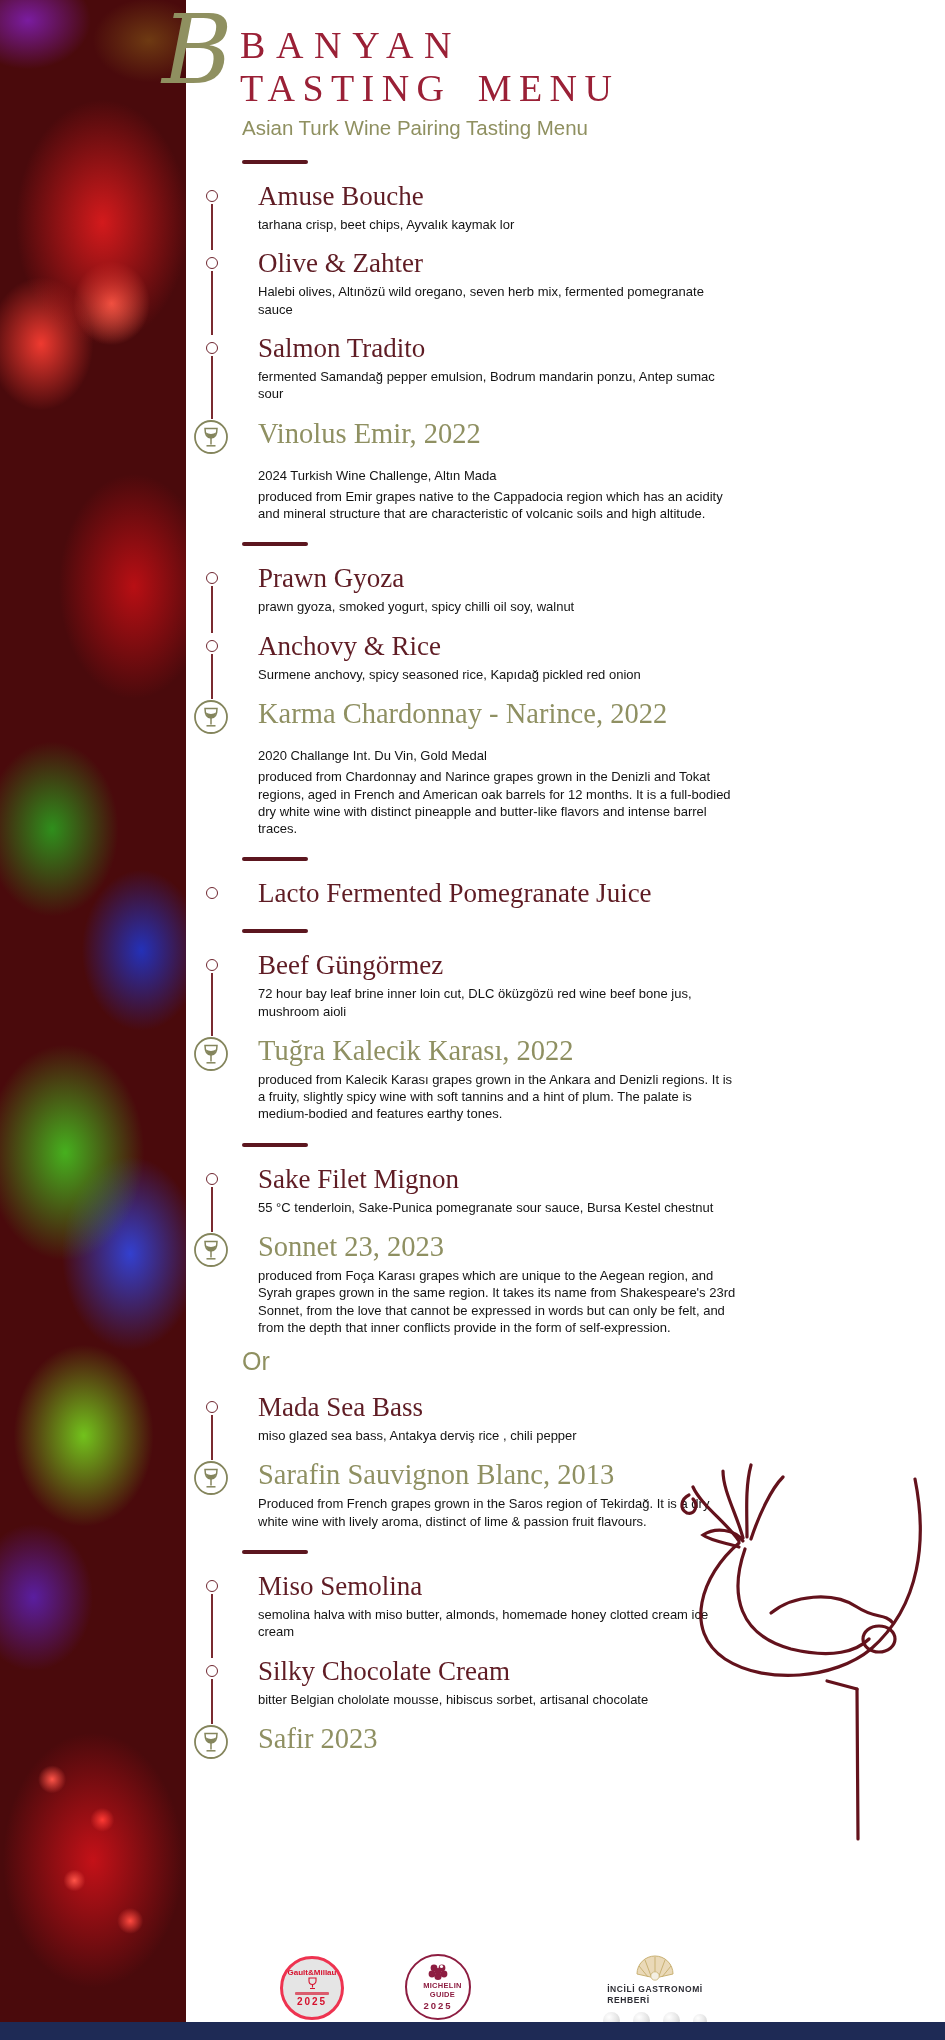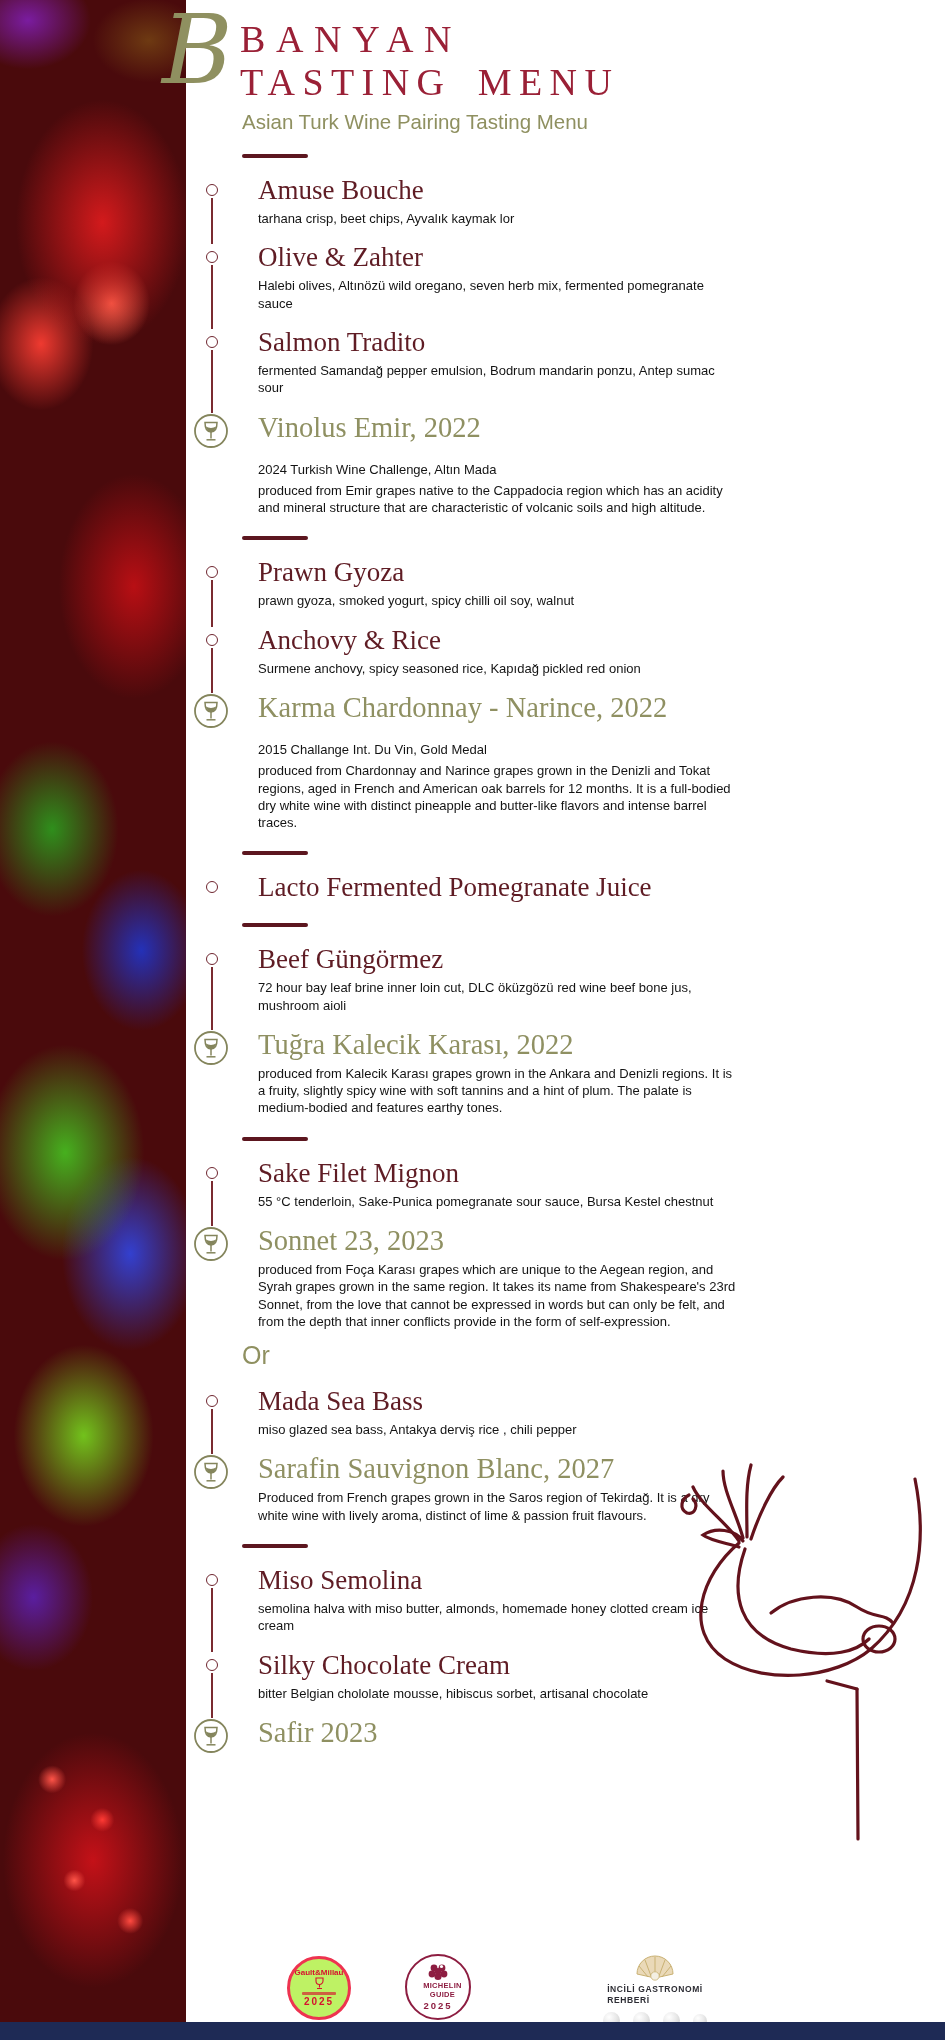--- a/index.html
+++ b/index.html
@@ -26,21 +26,21 @@
       radial-gradient(circle 11px at 40% 93%, #ff5448 0%, rgba(255,84,72,0) 100%),
       radial-gradient(circle 13px at 70% 95%, #ff4a40 0%, rgba(255,74,64,0) 100%),
       radial-gradient(ellipse 120px 170px at 50% 92%, #c41118 0%, rgba(196,17,24,0) 75%);}
 
   
   .content{position:absolute;left:186px;top:0;width:759px;}
   .logo-b{position:absolute;left:-24px;top:2px;font-family:"DejaVu Serif",serif;font-style:italic;
           font-size:96px;line-height:1;color:#8f9060;}
   .t1,.t2{margin:0 0 0 54px;font-family:"Liberation Serif",serif;font-weight:500;color:#9a2036;
           font-size:38px;line-height:1.12;letter-spacing:.28em;white-space:nowrap;}
-  .t1{padding-top:18px;}
+  .t1{padding-top:24px;}
   .t2{letter-spacing:.195em;word-spacing:.25em;}
   .subtitle{margin:7px 0 0 56px;color:#8f9060;font-size:20.5px;}
 
   .menu{margin-top:2px;}
   .divider{height:4px;width:66px;background:#5c161f;border-radius:2px;margin:20px 0 17px 56px;}
   .row{position:relative;padding-left:72px;margin-bottom:15px;}
   .row.wine{margin-bottom:11px;}
   .row.connect::before{content:'';position:absolute;left:25px;top:23px;bottom:-17px;width:1.6px;
                        background:#7a2a30;}
   .dot{position:absolute;left:20px;top:9px;width:10px;height:10px;border:1.7px solid #6f2630;
@@ -54,21 +54,21 @@
   .award{margin-top:17px;}
   .or-label{margin:4px 0 16px 56px;color:#8f9060;font-size:25px;}
 
   
   .wine-illustration{position:absolute;right:2px;top:1443px;width:312px;height:398px;z-index:1;}
 
   
   .footer{position:absolute;left:0;top:1952px;width:945px;height:70px;}
   .badge{position:absolute;border-radius:50%;display:flex;flex-direction:column;align-items:center;
          justify-content:center;text-align:center;box-sizing:border-box;}
-  .badge-gault{left:287px;top:4px;width:64px;height:64px;background:#bef264;border:3.5px solid #ee3350;}
+  .badge-gault{left:280px;top:4px;width:64px;height:64px;background:#e5e5e5;border:3.5px solid #ee3350;}
   .bg-title{font-size:8px;font-weight:bold;color:#d6122e;line-height:1.1;}
   .bg-band{width:34px;height:3px;background:#d6122e;opacity:.65;margin:1.5px 0;border-radius:1px;}
   .bg-year{font-size:10px;font-weight:bold;color:#d6122e;letter-spacing:2px;}
   .badge-michelin{left:405px;top:2px;width:66px;height:66px;background:#fff;border:2.5px solid #8d1d41;}
   .bm-title{font-size:7.5px;font-weight:bold;color:#8d1d41;letter-spacing:.3px;padding-left:9px;}
   .bm-year{font-size:9.5px;font-weight:bold;color:#8d1d41;letter-spacing:2px;margin-top:1px;}
   .badge-incili{position:absolute;left:560px;top:0;width:190px;display:flex;flex-direction:column;
                 align-items:center;}
   .bi-text{margin-top:2px;font-size:8.5px;font-weight:bold;color:#2c2c33;letter-spacing:.6px;
            line-height:1.25;text-align:left;}
@@ -134,21 +134,21 @@
         </div>
         <div class="row wine">
           <svg class="glassmark" viewBox="0 0 36 36">
             <circle cx="18" cy="18" r="16" fill="#ffffff" stroke="#84855c" stroke-width="1.8"></circle>
             <path d="M12 9.5 C12 16 14.5 19 18 19 C21.5 19 24 16 24 9.5 Z" fill="none" stroke="#84855c" stroke-width="1.5"></path>
             <path d="M12.8 13.5 C13.8 17.2 15.8 19 18 19 C20.2 19 22.2 17.2 23.2 13.5 C20 15.4 16 15.4 12.8 13.5 Z" fill="#84855c" stroke="none"></path>
             <line x1="18" y1="19" x2="18" y2="25.5" stroke="#84855c" stroke-width="1.5"></line>
             <line x1="13.5" y1="26.8" x2="22.5" y2="26.8" stroke="#84855c" stroke-width="1.5"></line>
           </svg>
           <h2 class="wine-title">Karma Chardonnay - Narince,  2022</h2>
-          <p class="desc award">2015 Challange Int. Du Vin, Gold Medal</p>
+          <p class="desc award">2020 Challange Int. Du Vin, Gold Medal</p>
           <p class="desc">produced from Chardonnay and Narince grapes grown in the Denizli and Tokat regions, aged in French and American oak barrels for 12 months. It is a full-bodied dry white wine with distinct pineapple and butter-like flavors and intense barrel traces.</p>
         </div>
         <div class="divider"></div>
         <div class="row dish">
           <span class="dot"></span>
           <h2 class="dish-title">Lacto Fermented Pomegranate Juice</h2>
         </div>
         <div class="divider"></div>
         <div class="row dish connect">
           <span class="dot"></span>
@@ -190,21 +190,21 @@
           <p class="desc">miso glazed sea bass, Antakya derviş rice , chili pepper</p>
         </div>
         <div class="row wine">
           <svg class="glassmark" viewBox="0 0 36 36">
             <circle cx="18" cy="18" r="16" fill="#ffffff" stroke="#84855c" stroke-width="1.8"></circle>
             <path d="M12 9.5 C12 16 14.5 19 18 19 C21.5 19 24 16 24 9.5 Z" fill="none" stroke="#84855c" stroke-width="1.5"></path>
             <path d="M12.8 13.5 C13.8 17.2 15.8 19 18 19 C20.2 19 22.2 17.2 23.2 13.5 C20 15.4 16 15.4 12.8 13.5 Z" fill="#84855c" stroke="none"></path>
             <line x1="18" y1="19" x2="18" y2="25.5" stroke="#84855c" stroke-width="1.5"></line>
             <line x1="13.5" y1="26.8" x2="22.5" y2="26.8" stroke="#84855c" stroke-width="1.5"></line>
           </svg>
-          <h2 class="wine-title">Sarafin Sauvignon Blanc,  2027</h2>
+          <h2 class="wine-title">Sarafin Sauvignon Blanc,  2013</h2>
           <p class="desc">Produced from French grapes grown in the Saros region of Tekirdağ. It is a dry white wine with lively aroma, distinct of lime &amp; passion fruit flavours.</p>
         </div>
         <div class="divider"></div>
         <div class="row dish connect">
           <span class="dot"></span>
           <h2 class="dish-title">Miso Semolina</h2>
           <p class="desc">semolina halva with miso butter, almonds, homemade honey clotted cream ice cream</p>
         </div>
         <div class="row dish connect">
           <span class="dot"></span>

